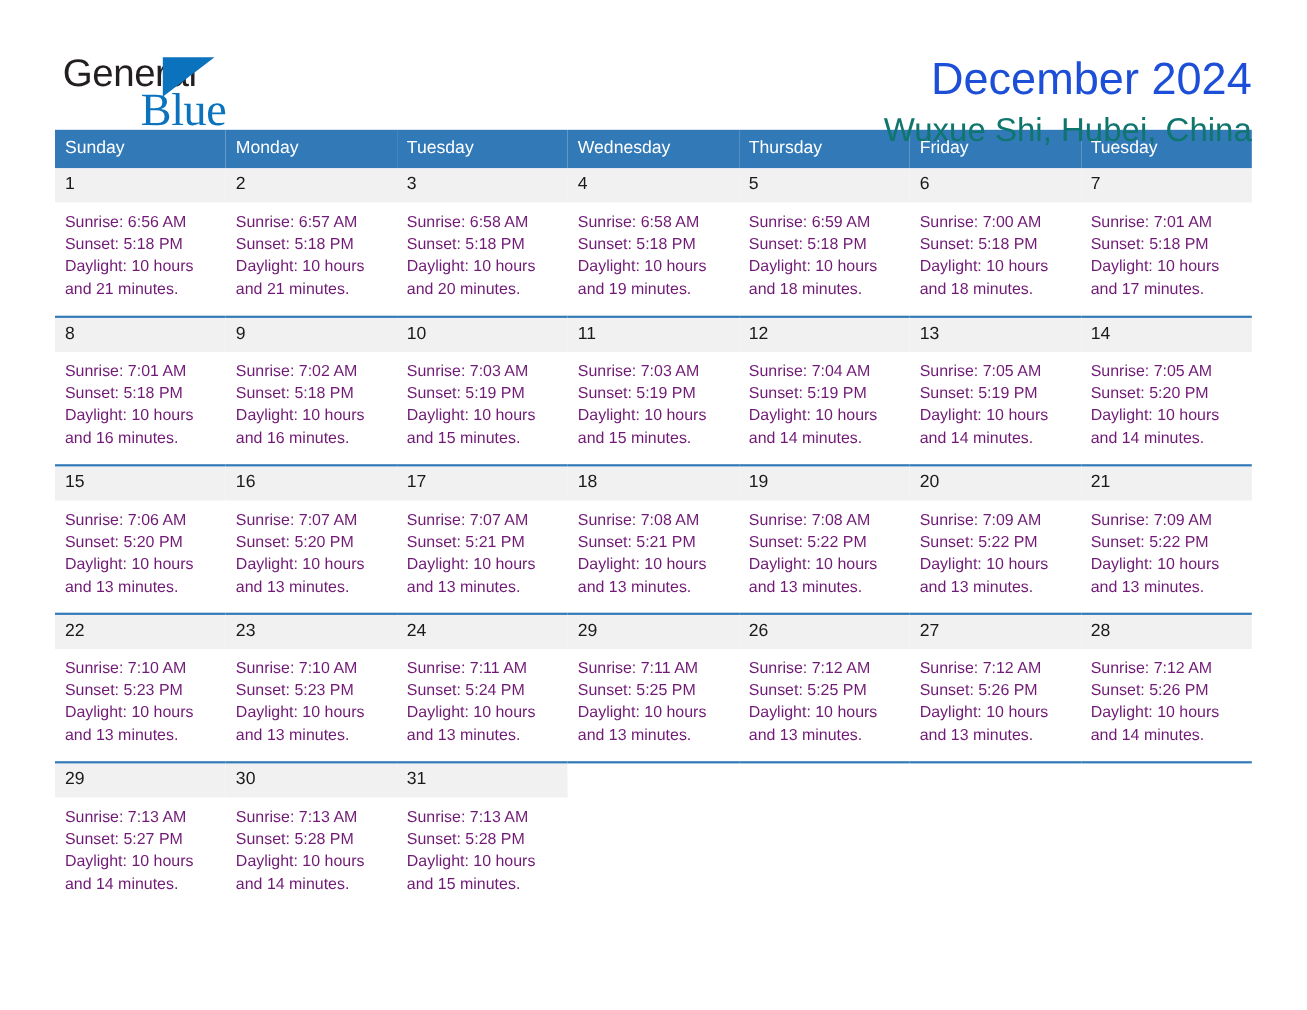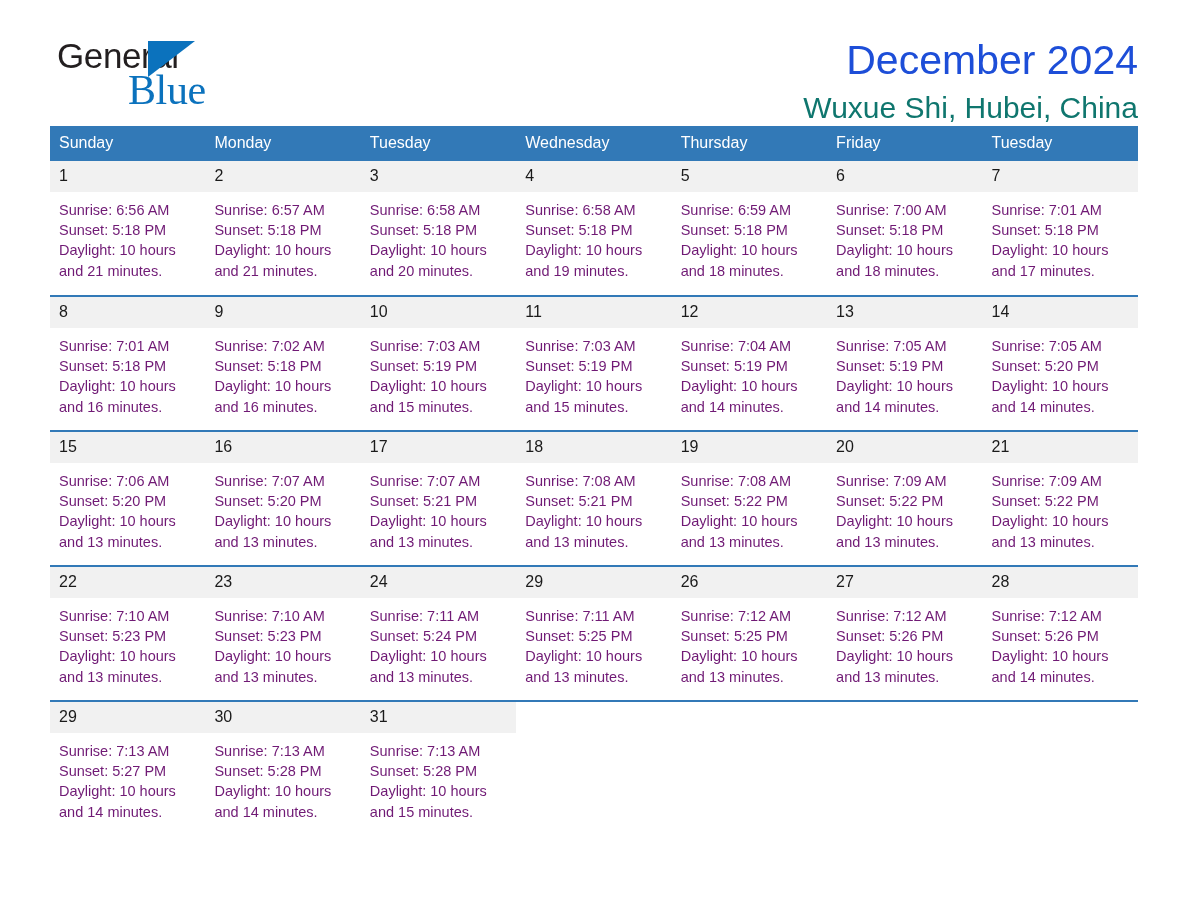--- a/index.html
+++ b/index.html
@@ -21,21 +21,21 @@
     height: 918px;
     box-sizing: border-box;
     padding: 0 50px;
   }
 
   
   .header {
     display: flex;
     align-items: flex-start;
     justify-content: space-between;
-    padding-top: 33px;
+    padding-top: 44px;
     height: 106px;
     box-sizing: border-box;
   }
   .brand {
     position: relative;
     width: 200px;
     height: 78px;
     flex: 0 0 auto;
   }
   .brand-general {
@@ -84,21 +84,21 @@
     font-size: 30px;
     line-height: 34px;
     font-weight: normal;
     color: #0f766e;
     margin: 6px 0 0 0;
   }
 
   
   .calendar {
     width: 1088px;
-    margin-top: 20px;
+    margin-top: 12px;
     border-collapse: collapse;
     table-layout: fixed;
   }
   .calendar th {
     background: #3279b7;
     color: #ffffff;
     font-size: 16px;
     font-weight: normal;
     text-align: left;
     padding: 8px 0 9px 9px;

